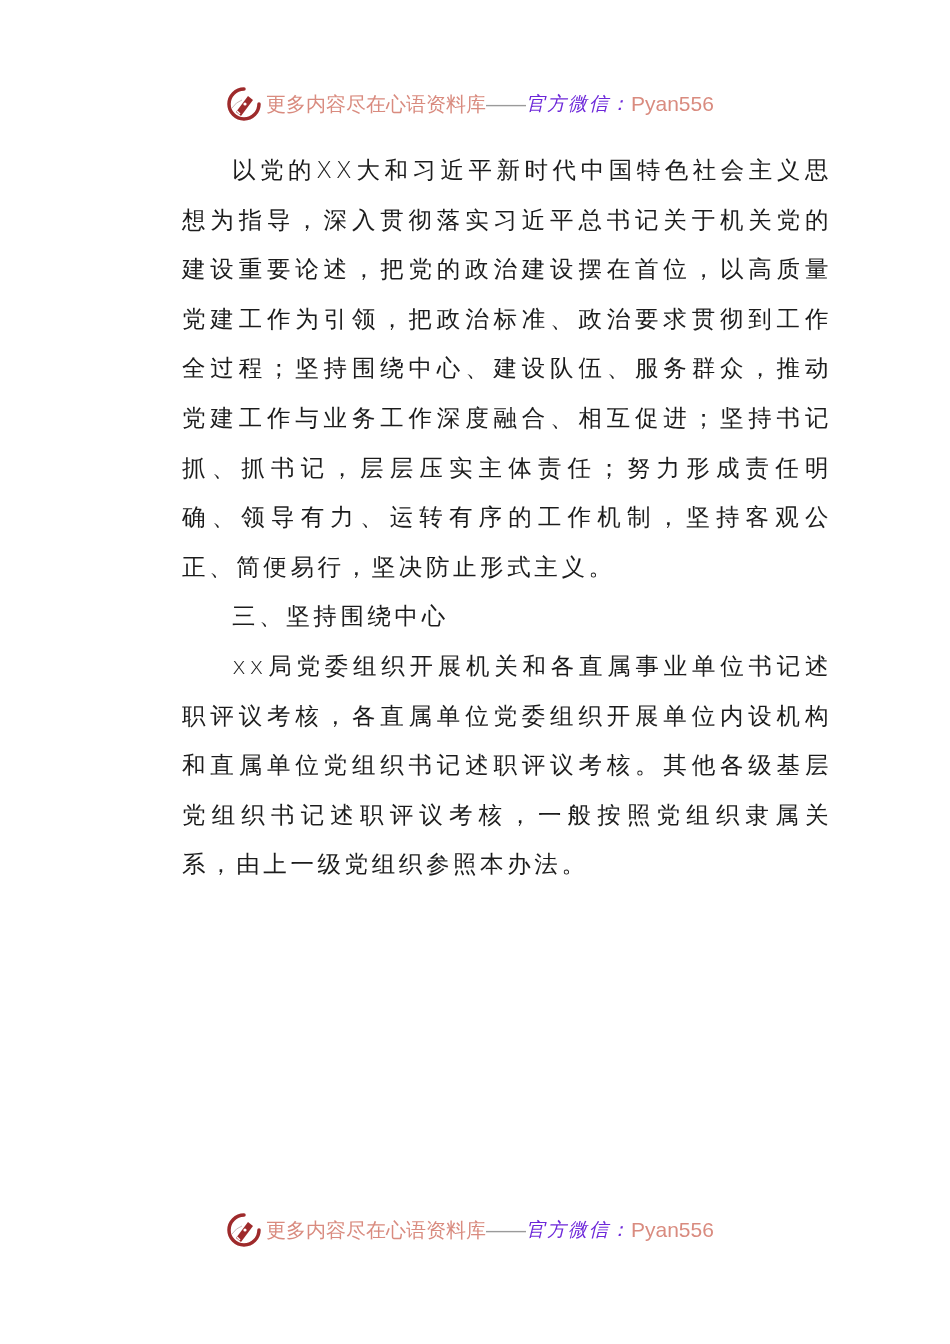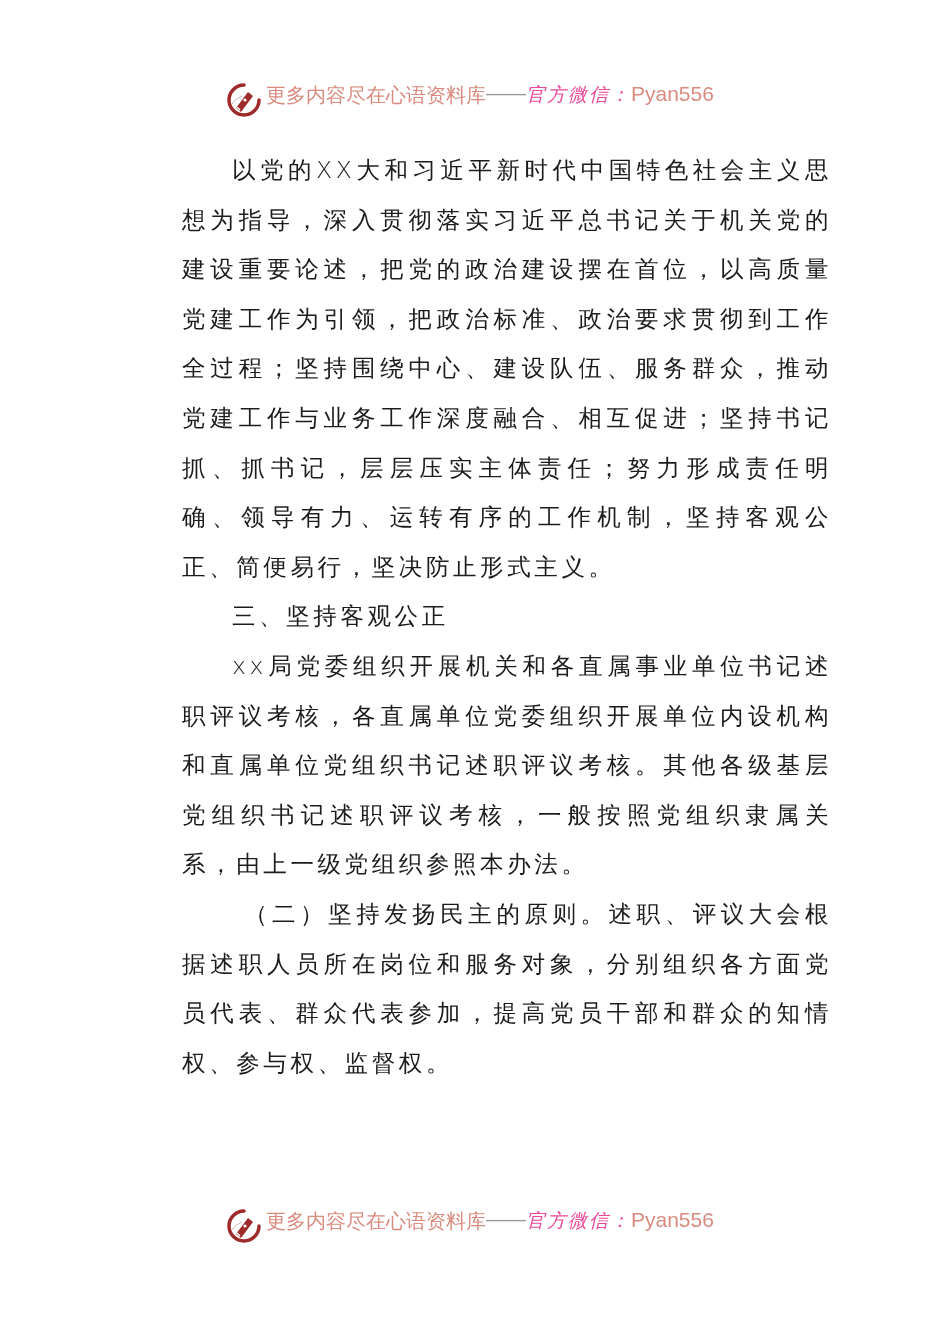--- a/index.html
+++ b/index.html
@@ -13,21 +13,21 @@
       position: relative;
       overflow: hidden;
       font-family: "DejaVu Serif", "Liberation Serif", serif;
       color: #1a1a1a;
     }
     .banner {
       position: absolute;
       left: 226px;
       height: 44px;
       display: flex;
-      align-items: flex-start;
+      align-items: center;
       white-space: nowrap;
     }
     .banner.top { top: 82px; }
     .banner.bottom { top: 1208px; }
     .banner .logo {
       width: 36px;
       height: 36px;
       margin-right: 4px;
       flex: 0 0 auto;
     }
@@ -38,21 +38,21 @@
       letter-spacing: 0px;
     }
     .banner .dash {
       font-size: 20px;
       color: #9a9a9a;
       font-family: "Liberation Sans", sans-serif;
     }
     .banner .official {
       font-family: Liberation Mono, monospace;
       font-size: 19px;
-      color: #ec4899;
+      color: #6d28d9;
       font-style: italic;
       letter-spacing: 2px;
     }
     .banner .wechat {
       font-family: "Liberation Sans", sans-serif;
       font-size: 21px;
       color: #d98b7f;
     }
     .content {
       position: absolute;
@@ -86,23 +86,22 @@
     <path d="M6 22 Q10 16 16 14" fill="none" stroke="#c9b8b8" stroke-width="1"></path>
   </svg>
   <span class="brand">更多内容尽在心语资料库</span>
   <span class="dash">——</span>
   <span class="official">官方微信：</span>
   <span class="wechat">Pyan556</span>
 </div>
 
 <div class="content">
   <p class="para indent">以党的XX大和习近平新时代中国特色社会主义思想为指导，深入贯彻落实习近平总书记关于机关党的建设重要论述，把党的政治建设摆在首位，以高质量党建工作为引领，把政治标准、政治要求贯彻到工作全过程；坚持围绕中心、建设队伍、服务群众，推动党建工作与业务工作深度融合、相互促进；坚持书记抓、抓书记，层层压实主体责任；努力形成责任明确、领导有力、运转有序的工作机制，坚持客观公正、简便易行，坚决防止形式主义。</p>
-  <p class="para indent">三、坚持客观公正</p>
+  <p class="para indent">三、坚持围绕中心</p>
   <p class="para indent">xx局党委组织开展机关和各直属事业单位书记述职评议考核，各直属单位党委组织开展单位内设机构和直属单位党组织书记述职评议考核。其他各级基层党组织书记述职评议考核，一般按照党组织隶属关系，由上一级党组织参照本办法。</p>
-  <p class="para indent-wide">（二）坚持发扬民主的原则。述职、评议大会根据述职人员所在岗位和服务对象，分别组织各方面党员代表、群众代表参加，提高党员干部和群众的知情权、参与权、监督权。</p>
 </div>
 
 <div class="banner bottom">
   <svg class="logo" viewBox="0 0 36 36">
     <path d="M18 3 A15 15 0 1 0 33 18" fill="none" stroke="#9e2a2b" stroke-width="3.5" stroke-linecap="round"></path>
     <path d="M10 26 L22 10 L27 14 L15 30 Z" fill="#9e2a2b"></path>
     <path d="M11 25 L14 28" stroke="#ffffff" stroke-width="1.5"></path>
     <circle cx="19" cy="18" r="1.6" fill="#ffffff"></circle>
     <path d="M6 22 Q10 16 16 14" fill="none" stroke="#c9b8b8" stroke-width="1"></path>
   </svg>

